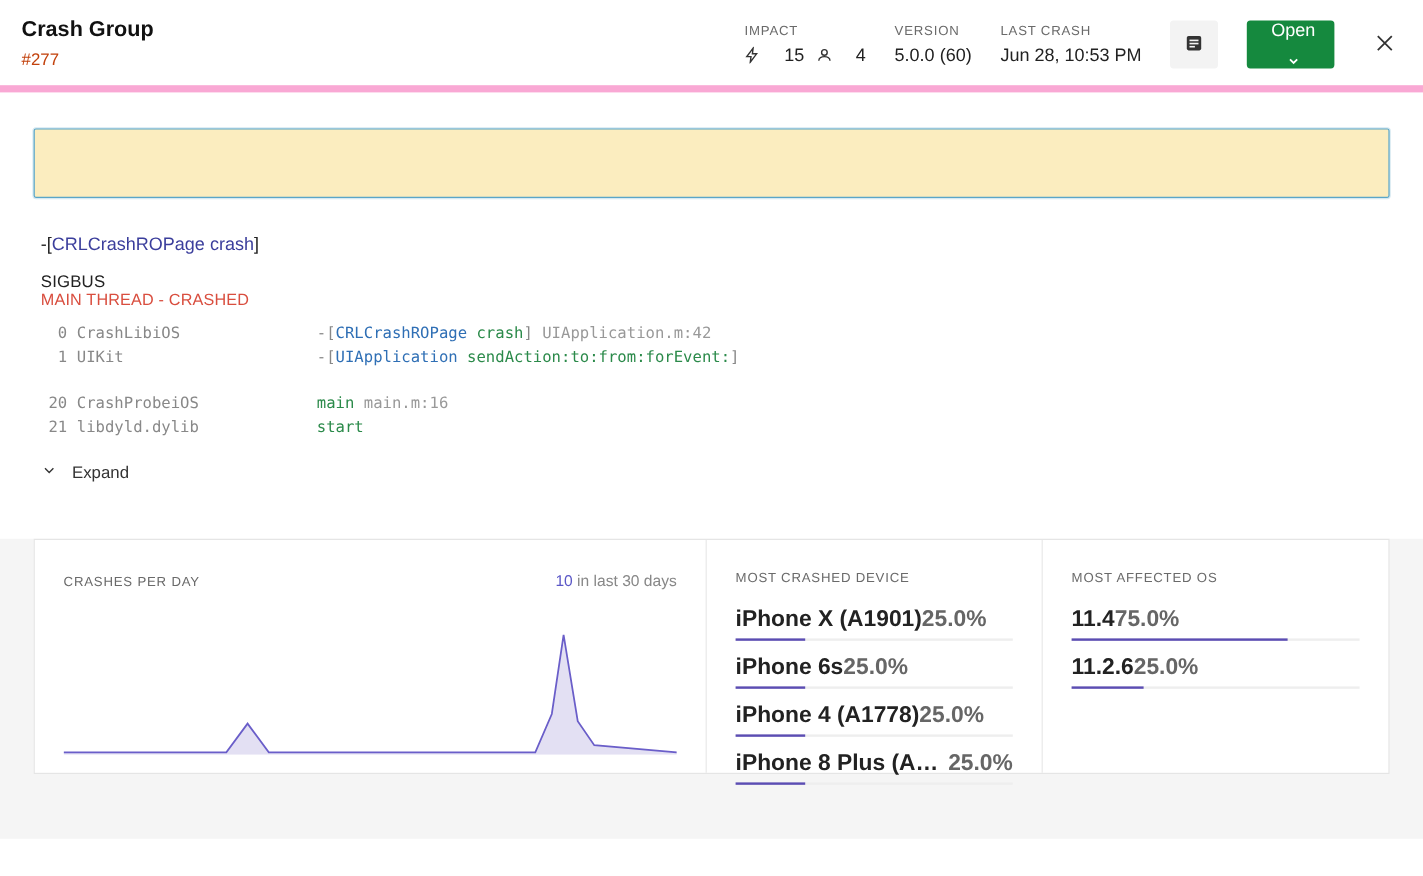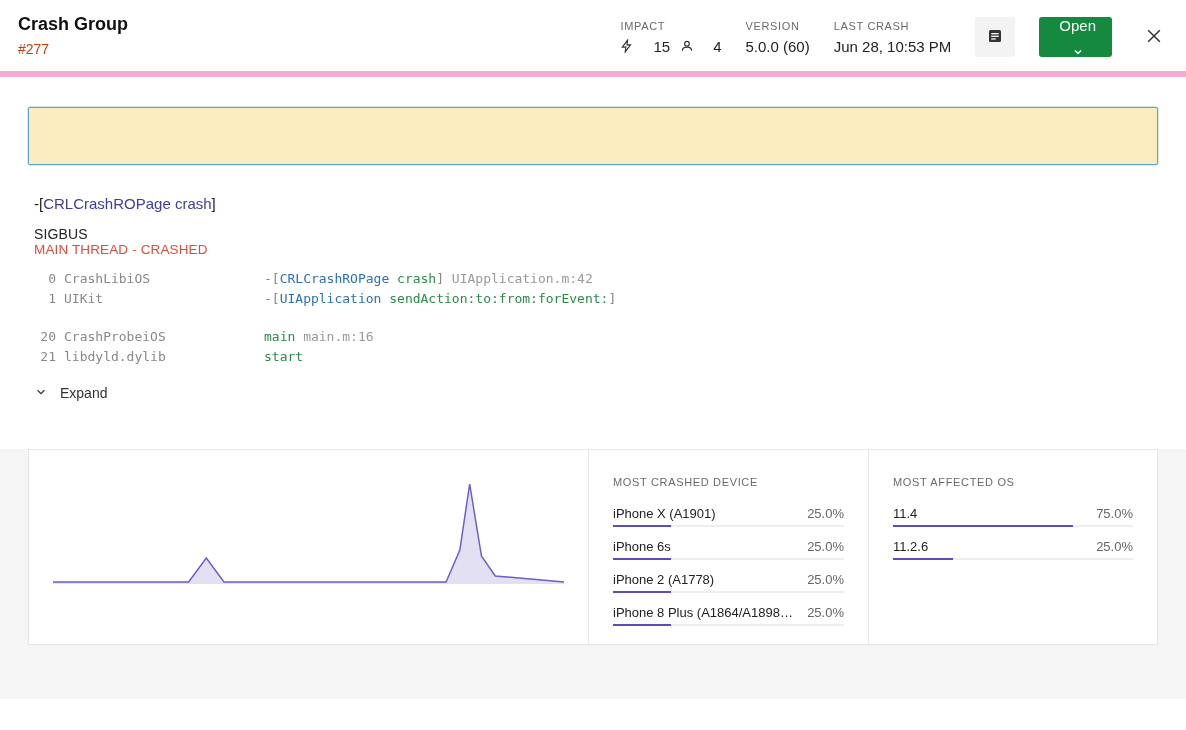--- a/index.html
+++ b/index.html
@@ -138,21 +138,21 @@
     margin-bottom: 18px;
   }
   .chart-col { width: 560px; position: relative; }
   .chart-top { display: flex; justify-content: space-between; align-items: baseline; margin-bottom: 12px;}
   .chart-sub { font-size: 13px; color: #888; }
   .chart-sub .n { color: #5b57c7; font-weight: 500; }
   .chart-svg { width: 100%; height: 108px; }
   .device-col { width: 280px; }
   .os-col { flex: 1; }
   .bar-row { margin-bottom: 12px; }
-  .bar-top { display: flex; justify-content: space-between; font-size: 13px; margin-bottom: 4px; }
+  .bar-top { display: flex; font-size: 19px; margin-bottom: 4px; font-weight: bold; }
   .bar-name { color: #222; white-space: nowrap; overflow: hidden; text-overflow: ellipsis; max-width: 180px;}
   .bar-pct { color: #666; }
   .bar-track { height: 2px; background: #eee; position: relative; }
   .bar-fill { height: 2px; background: #5b4db3; position: absolute; left: 0; top: 0; }
 
   .lower-wrapper { background: #f5f5f5; width: 100%; height: 250px; position: absolute; left:0;}
   .lower-panel-wrap { position: relative; }
 </style>
 </head>
 <body>
@@ -282,20 +282,26 @@
     <span>Expand</span>
   </div>
 </div>
 
 <div class="lower-panel-wrap">
   <div class="lower-wrapper"></div>
 
   <div class="lower-panel" style="position:relative;">
 
     <div class="lower-section chart-col">
+      <div class="chart-top">
+        <div class="lower-heading">CRASHES PER DAY</div>
+        <div class="chart-sub">
+          <span class="n">10</span><span> in last 30 days</span>
+        </div>
+      </div>
       <svg class="chart-svg" viewBox="0 0 520 108" preserveAspectRatio="none">
         <path d="M0 106 L138 106 L156 82 L174 106 L400 106 L414 74 L424 8 L436 80 L450 100 L520 106 L520 108 L0 108 Z" fill="#e3e0f3" stroke="none"></path>
         <path d="M0 106 L138 106 L156 82 L174 106 L400 106 L414 74 L424 8 L436 80 L450 100 L520 106" fill="none" stroke="#6a5ec9" stroke-width="1.5"></path>
       </svg>
     </div>
 
     <div class="lower-section device-col">
       <div class="lower-heading">MOST CRASHED DEVICE</div>
       <div id="device-list">
           <div class="bar-row">
@@ -311,21 +317,21 @@
             <div class="bar-top">
               <span class="bar-name">iPhone 6s</span>
               <span class="bar-pct">25.0%</span>
             </div>
             <div class="bar-track">
               <div class="bar-fill" style="width: 25%;"></div>
             </div>
           </div>
           <div class="bar-row">
             <div class="bar-top">
-              <span class="bar-name">iPhone 2 (A1778)</span>
+              <span class="bar-name">iPhone 4 (A1778)</span>
               <span class="bar-pct">25.0%</span>
             </div>
             <div class="bar-track">
               <div class="bar-fill" style="width: 25%;"></div>
             </div>
           </div>
           <div class="bar-row">
             <div class="bar-top">
               <span class="bar-name">iPhone 8 Plus (A1864/A1898/A…</span>
               <span class="bar-pct">25.0%</span>

